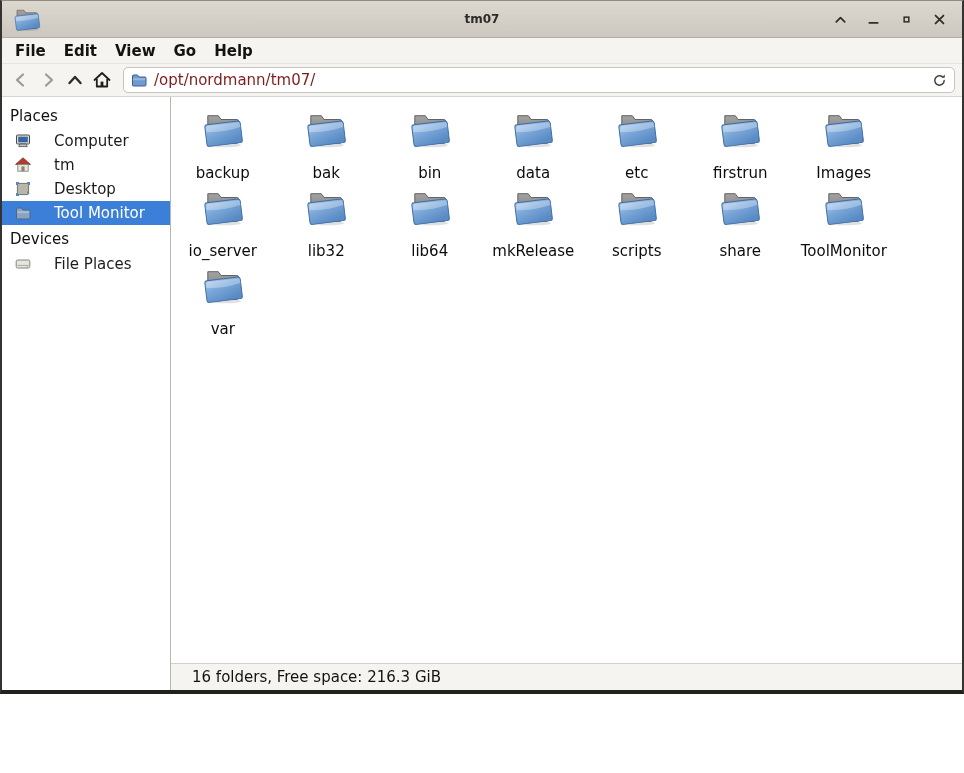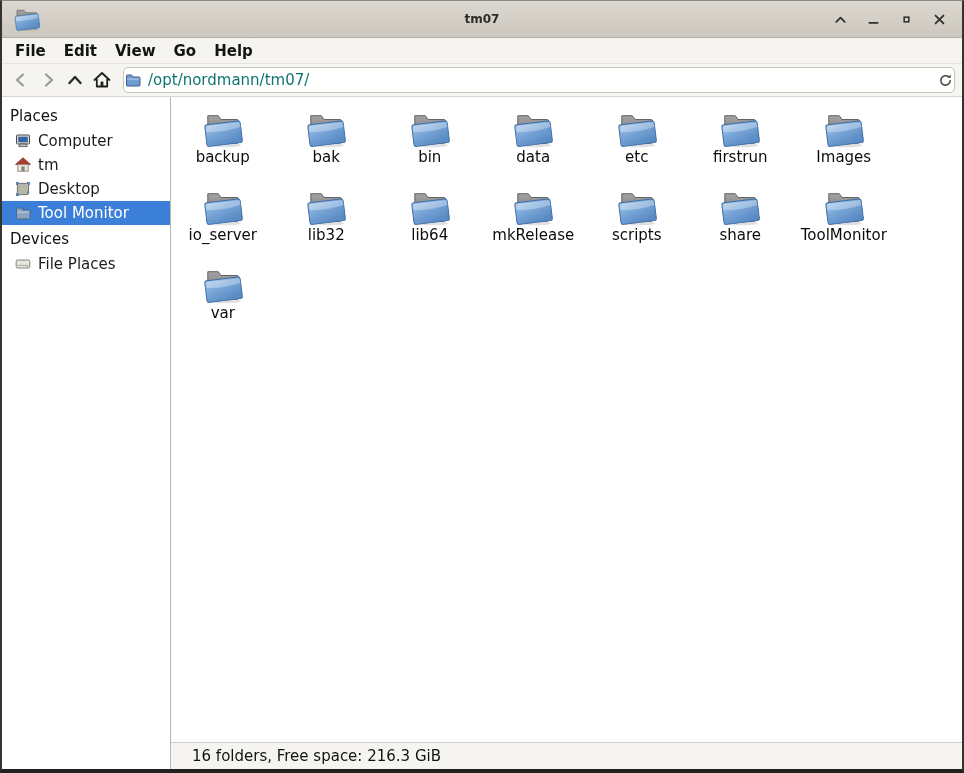--- a/index.html
+++ b/index.html
@@ -1,20 +1,20 @@
 <!DOCTYPE html>
 <html><head>
 <meta charset="utf-8">
 <style>
   * { box-sizing: border-box; }
   html,body { margin:0; padding:0; background:#ffffff; }
   body { font-family:"DejaVu Sans","Liberation Sans",sans-serif; color:#1c1c1a; }
 
   .window {
-    width:964px; height:773px;
+    width:964px; height:694px;
     border-top:1px solid #8e8b84;
     border-left:2px solid #35332f;
     border-right:2px solid #35332f;
     border-bottom:4px solid #23211e;
     display:flex; flex-direction:column;
     background:#fff;
   }
 
   
   .titlebar {
@@ -45,51 +45,51 @@
   
   .toolbar {
     height:33px; flex:0 0 33px; background:#f5f4f1;
     display:flex; align-items:center; padding:0 5px;
     border-bottom:1px solid #d8d5cf;
   }
   .nav-btn { width:27px; height:26px; display:flex; align-items:center; justify-content:center; }
   .pathbar {
     flex:1; height:26px; margin-left:8px; margin-right:2px;
     background:#fff; border:1px solid #c7c4be; border-radius:5px;
-    display:flex; align-items:center; gap:7px; padding:0 1px;
-    font-size:15px; color:#0f766e;
+    display:flex; align-items:center; gap:7px; padding:0 7px;
+    font-size:15px; color:#7f1d1d;
   }
   .pathbar .icon-slot svg { width:16px; height:16px; display:block; }
   .path-text { flex:1; white-space:nowrap; overflow:hidden; }
   .refresh-slot { margin-left:auto; display:flex; }
 
   
   .main { flex:1; display:flex; min-height:0; }
 
   .sidebar {
     width:169px; flex:0 0 169px; background:#fff;
     border-right:1px solid #b9b6b0; padding-top:5px;
     font-size:15px; overflow:hidden;
   }
   .side-header { font-weight:normal; font-size:15px; color:#111; padding:5px 8px 4px 8px; }
-  .side-item { display:flex; align-items:center; gap:7px; height:24px; padding:0 4px 0 13px; cursor:default; }
+  .side-item { display:flex; align-items:center; gap:23px; height:24px; padding:0 4px 0 13px; cursor:default; }
   .side-item .icon-slot { width:16px; height:16px; flex:0 0 16px; display:flex; }
   .side-item .icon-slot svg { width:16px; height:16px; }
   .side-item.selected { background:#3c7fd9; color:#ffffff; }
 
   .content { flex:1; display:flex; flex-direction:column; min-width:0; background:#fff; }
   .filegrid {
     flex:1; overflow:hidden;
     display:grid; grid-template-columns:repeat(7,103.5px);
     grid-auto-rows:78px; align-content:start;
     padding-top:10px;
   }
   .file-cell {
     display:flex; flex-direction:column; align-items:center;
-    padding-top:3px; gap:1px; font-size:15px; color:#0c0c0a; cursor:default;
+    padding-top:3px; gap:17px; font-size:15px; color:#0c0c0a; cursor:default;
   }
   .file-cell .icon-slot svg { width:46px; height:38px; display:block; }
   .file-label { line-height:17px; max-width:100px; text-align:center; white-space:nowrap; }
 
   .statusbar {
     flex:0 0 27px; height:27px; background:#f5f4f1;
     border-top:1px solid #d2cfc9;
     display:flex; align-items:center; padding:0 21px;
     font-size:15px; color:#14140f;
   }

